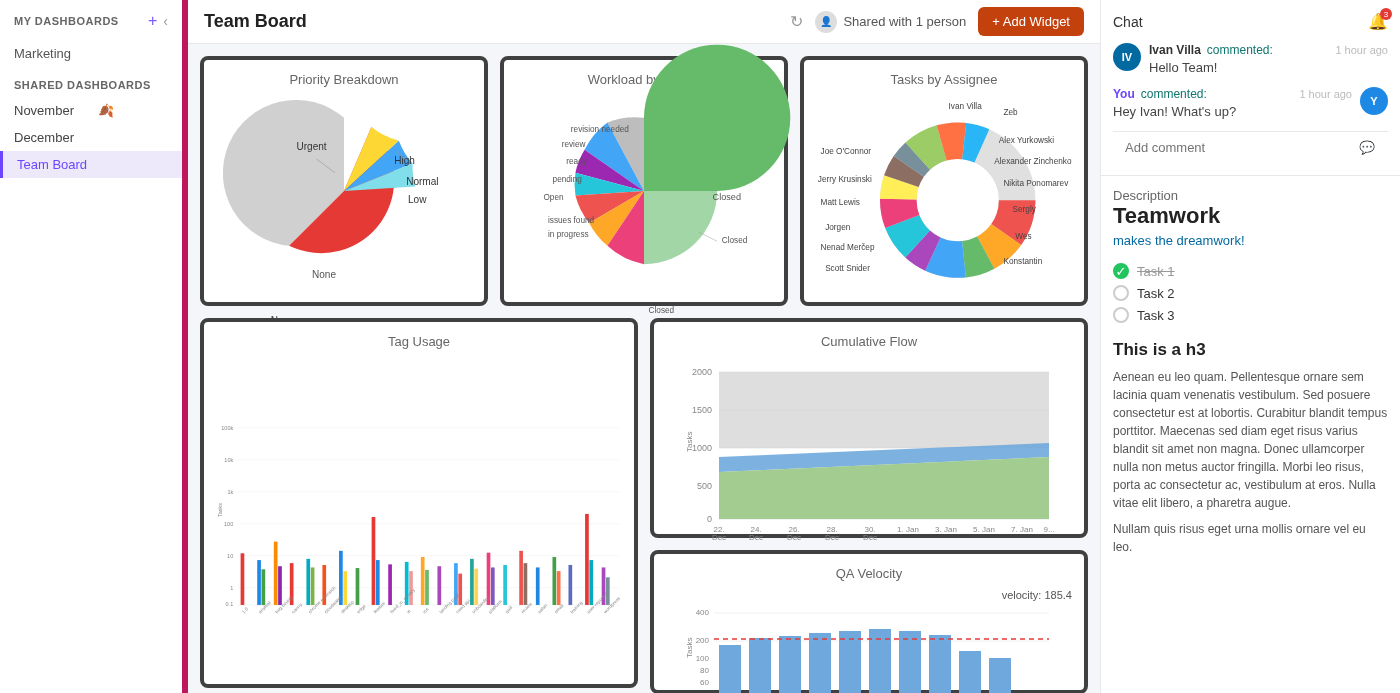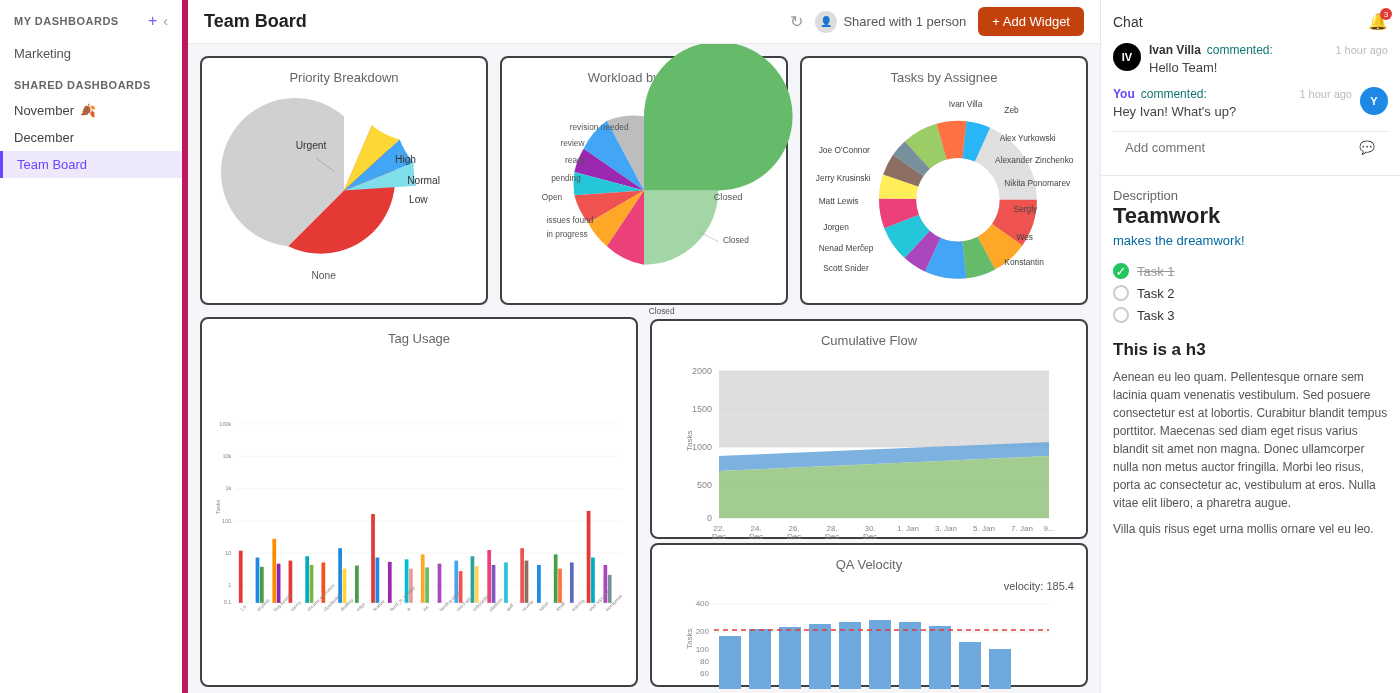--- a/index.html
+++ b/index.html
@@ -6,21 +6,21 @@
     body { font-family: -apple-system, BlinkMacSystemFont, 'Segoe UI', sans-serif; font-size: 13px; background: #f5f6fa; color: #333; display: flex; height: 693px; overflow: hidden; }
     
     
     #sidebar { width: 188px; background: #fff; border-right: 6px solid #be185d; display: flex; flex-direction: column; flex-shrink: 0; }
     .sidebar-header { padding: 12px 14px; display: flex; align-items: center; justify-content: space-between; }
     .sidebar-title { font-size: 11px; font-weight: 700; color: #666; letter-spacing: 0.5px; text-transform: uppercase; }
     .sidebar-add-btn { color: #7c5cfc; cursor: pointer; font-size: 16px; }
     .sidebar-nav-btn { color: #999; cursor: pointer; font-size: 14px; }
     .sidebar-sub { padding: 4px 14px 8px; font-size: 13px; color: #555; }
     .sidebar-section-title { padding: 10px 14px 6px; font-size: 11px; font-weight: 700; color: #666; letter-spacing: 0.5px; text-transform: uppercase; }
-    .sidebar-item { padding: 6px 14px; font-size: 13px; color: #444; cursor: pointer; display: flex; align-items: center; gap: 6px; }
+    .sidebar-item { padding: 6px 14px; font-size: 13px; color: #444; cursor: pointer; display: flex; align-items: center; gap: 24px; }
     .sidebar-item.active { background: #ede9fb; color: #6b46fe; border-left: 3px solid #6b46fe; }
     .emoji { font-size: 13px; }
 
     
     #main { flex: 1; display: flex; flex-direction: column; overflow: hidden; }
     
     
     #topbar { background: #fff; border-bottom: 1px solid #e8e8e8; padding: 0 16px; height: 44px; display: flex; align-items: center; justify-content: space-between; flex-shrink: 0; }
     .topbar-left { display: flex; align-items: center; gap: 8px; }
     .topbar-title { font-size: 18px; font-weight: 600; color: #222; }
@@ -30,21 +30,21 @@
     .icon-btn { color: #999; cursor: pointer; font-size: 16px; }
     .avatar-sm { width: 22px; height: 22px; border-radius: 50%; background: #ddd; display: inline-flex; align-items: center; justify-content: center; font-size: 10px; color: #555; }
 
     
     #dashboard { flex: 1; overflow-y: auto; padding: 12px; display: grid; grid-template-columns: 1fr 1fr; grid-template-rows: auto auto; gap: 12px; }
     
     
     #right-panel { width: 300px; background: #fff; border-left: 1px solid #e8e8e8; display: flex; flex-direction: column; overflow-y: auto; }
     
     
-    .widget-card { background: #fff; border: 2px solid #404040; border-radius: 8px; padding: 12px; position: relative; }
+    .widget-card { background: #fff; border: 4px solid #404040; border-radius: 8px; padding: 12px; position: relative; }
     .widget-title { text-align: center; font-size: 13px; color: #666; margin-bottom: 8px; }
     
     
     #top-charts { grid-column: 1 / 3; display: grid; grid-template-columns: 1fr 1fr 1fr; gap: 12px; }
     
     
     #bottom-charts { grid-column: 1 / 3; display: grid; grid-template-columns: 1fr 1fr; gap: 12px; }
 
     
     svg { overflow: visible; }
@@ -327,21 +327,21 @@
           <text x="471" y="318" font-size="7.5" fill="#888" transform="rotate(-45, 471, 315)">quill</text>
           <text x="497" y="318" font-size="7.5" fill="#888" transform="rotate(-45, 497, 315)">review</text>
           <text x="524" y="318" font-size="7.5" fill="#888" transform="rotate(-45, 524, 315)">safari</text>
           <text x="551" y="318" font-size="7.5" fill="#888" transform="rotate(-45, 551, 315)">small</text>
           <text x="577" y="318" font-size="7.5" fill="#888" transform="rotate(-45, 577, 315)">training</text>
           <text x="604" y="318" font-size="7.5" fill="#888" transform="rotate(-45, 604, 315)">user reported</text>
           <text x="631" y="318" font-size="7.5" fill="#888" transform="rotate(-45, 631, 315)">wordpress</text>
         </svg>
       </div>
 
-      <div style="display:flex;flex-direction:column;gap:4px;justify-content:flex-end;">
+      <div style="display:flex;flex-direction:column;gap:12px;">
 
         <div class="widget-card" style="height:220px;">
           <div class="widget-title">Cumulative Flow</div>
           <svg width="100%" height="180" viewBox="0 0 370 180">
 
             <text x="28" y="18" font-size="9" fill="#888" text-anchor="end">2000</text>
             <text x="28" y="56" font-size="9" fill="#888" text-anchor="end">1500</text>
             <text x="28" y="94" font-size="9" fill="#888" text-anchor="end">1000</text>
             <text x="28" y="132" font-size="9" fill="#888" text-anchor="end">500</text>
             <text x="28" y="165" font-size="9" fill="#888" text-anchor="end">0</text>
@@ -420,21 +420,21 @@
   <div class="chat-section">
     <div class="chat-header">
       <span>Chat</span>
       <span style="font-size:16px;color:#bbb;position:relative;">
         🔔
         <span style="position:absolute;top:-4px;right:-4px;background:#e53935;color:#fff;border-radius:50%;width:12px;height:12px;font-size:8px;display:flex;align-items:center;justify-content:center;">3</span>
       </span>
     </div>
 
     <div class="chat-msg">
-      <div class="chat-avatar" style="background:#000000;">IV</div>
+      <div class="chat-avatar" style="background:#0369a1;">IV</div>
       <div class="chat-content">
         <div class="chat-meta">
           <span class="chat-name">Ivan Villa</span>
           <span class="chat-action">commented:</span>
           <span class="chat-time">1 hour ago</span>
         </div>
         <div class="chat-text">Hello Team!</div>
       </div>
     </div>
 
@@ -471,15 +471,15 @@
         <span>Task 2</span>
       </li>
       <li class="task-item">
         <span class="task-check"></span>
         <span>Task 3</span>
       </li>
     </ul>
 
     <div class="desc-h3">This is a h3</div>
     <p class="desc-para">Aenean eu leo quam. Pellentesque ornare sem lacinia quam venenatis vestibulum. Sed posuere consectetur est at lobortis. Curabitur blandit tempus porttitor. Maecenas sed diam eget risus varius blandit sit amet non magna. Donec ullamcorper nulla non metus auctor fringilla. Morbi leo risus, porta ac consectetur ac, vestibulum at eros. Nulla vitae elit libero, a pharetra augue.</p>
-    <p class="desc-para">Villa quis risus eget urna mollis ornare vel eu leo.</p>
+    <p class="desc-para">Nullam quis risus eget urna mollis ornare vel eu leo.</p>
   </div>
 </div>
 
 </body></html>

